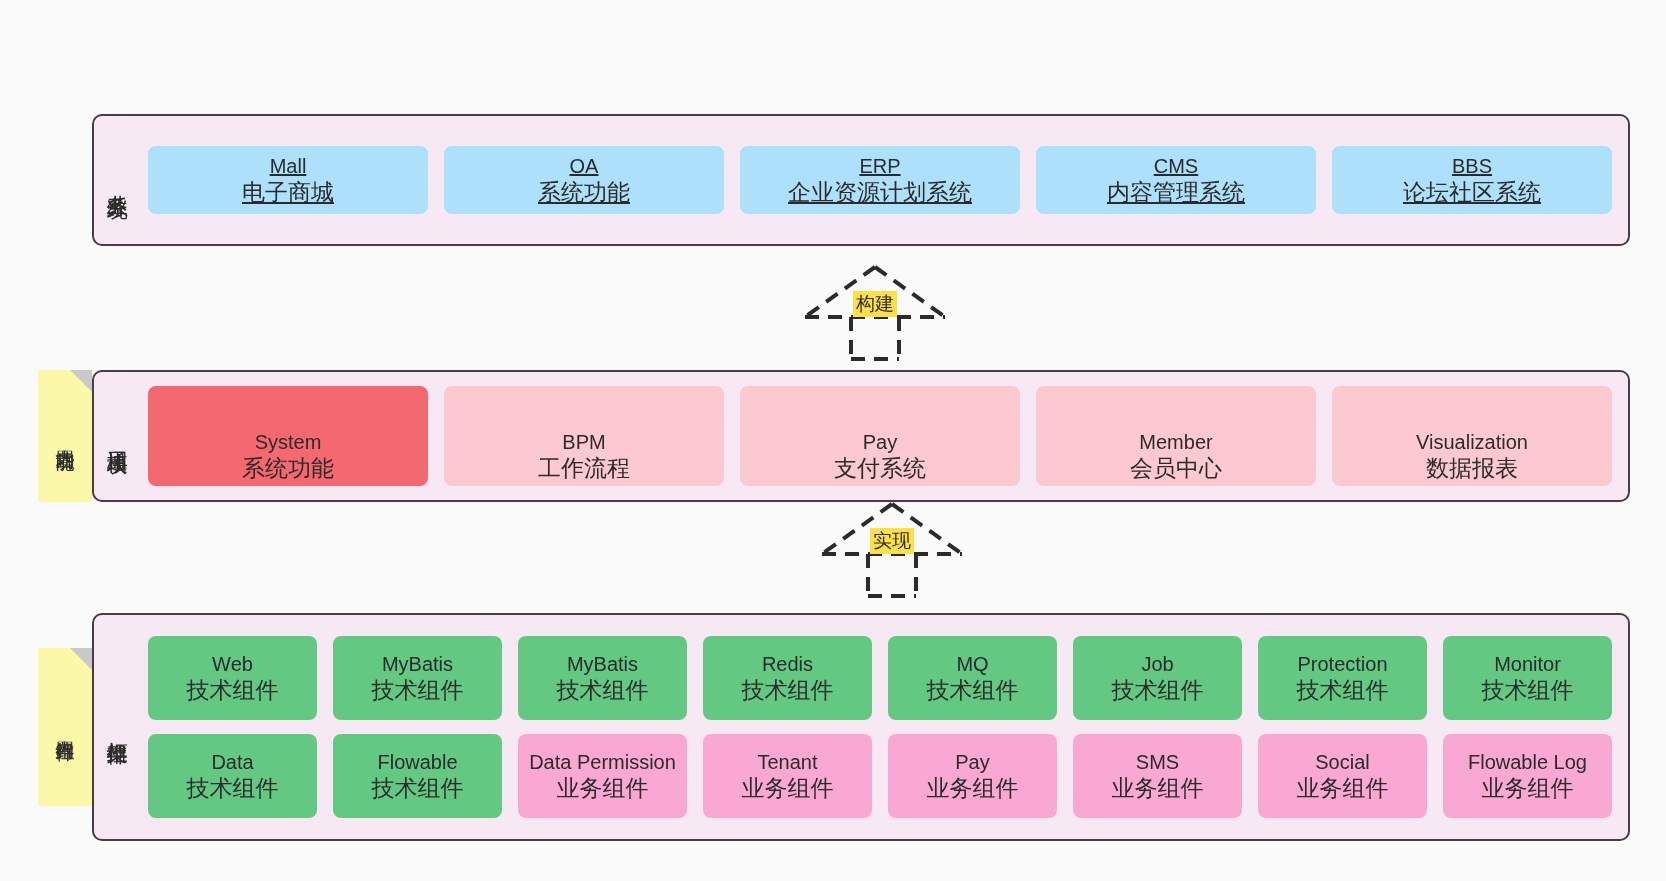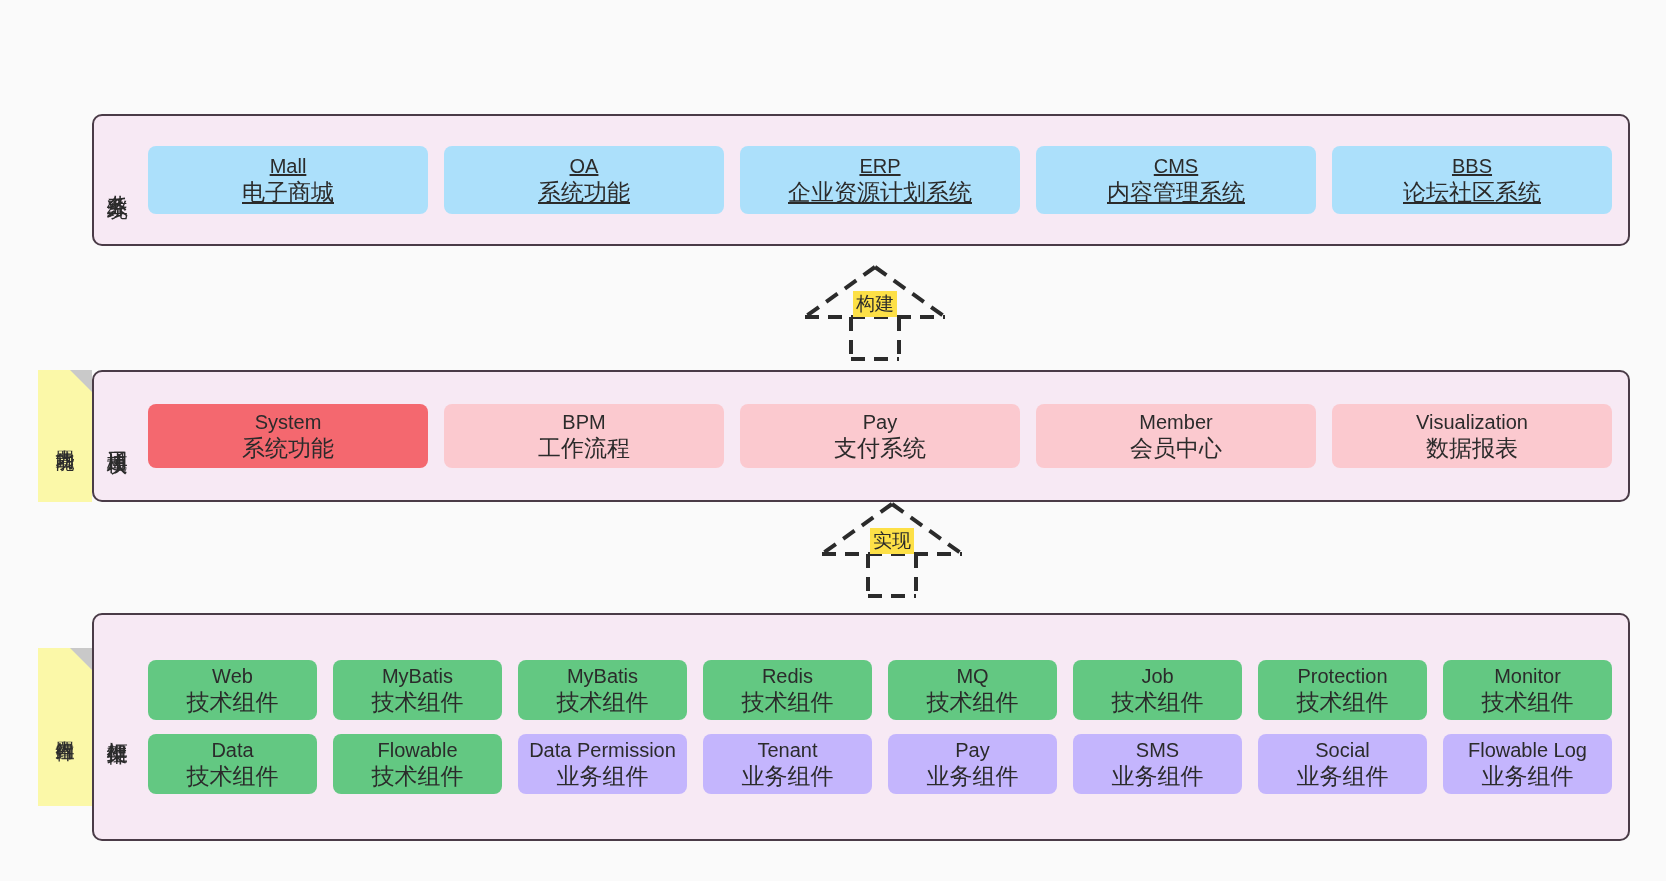--- a/index.html
+++ b/index.html
@@ -70,31 +70,31 @@
   .card .t2 {
     font-size: 23px;
     line-height: 1.22;
   }
 
   
   .card.blue        { background: #ace0fb; }
   .card.red         { background: #f4686f; }
   .card.pink        { background: #fbc9cf; }
   .card.green       { background: #63c882; }
-  .card.lightgreen  { background: #c4b5fd; }
+  .card.lightgreen  { background: #f9a8d4; }
 
   
   #layer-business  { left: 92px; top: 114px; width: 1538px; height: 132px; }
   #layer-business .card { height: 68px; text-decoration: underline; }
 
   #layer-common    { left: 92px; top: 370px; width: 1538px; height: 132px; }
-  #layer-common .card { height: 64px; }
+  #layer-common .card { height: 100px; justify-content: flex-end; }
 
   #layer-framework { left: 92px; top: 613px; width: 1538px; height: 228px; }
-  #layer-framework .card { height: 60px; }
+  #layer-framework .card { height: 84px; }
 
   
   .note {
     position: absolute;
     width: 54px;
     background: #fbf8a8;
     box-sizing: border-box;
     display: flex;
     align-items: center;
     justify-content: center;

